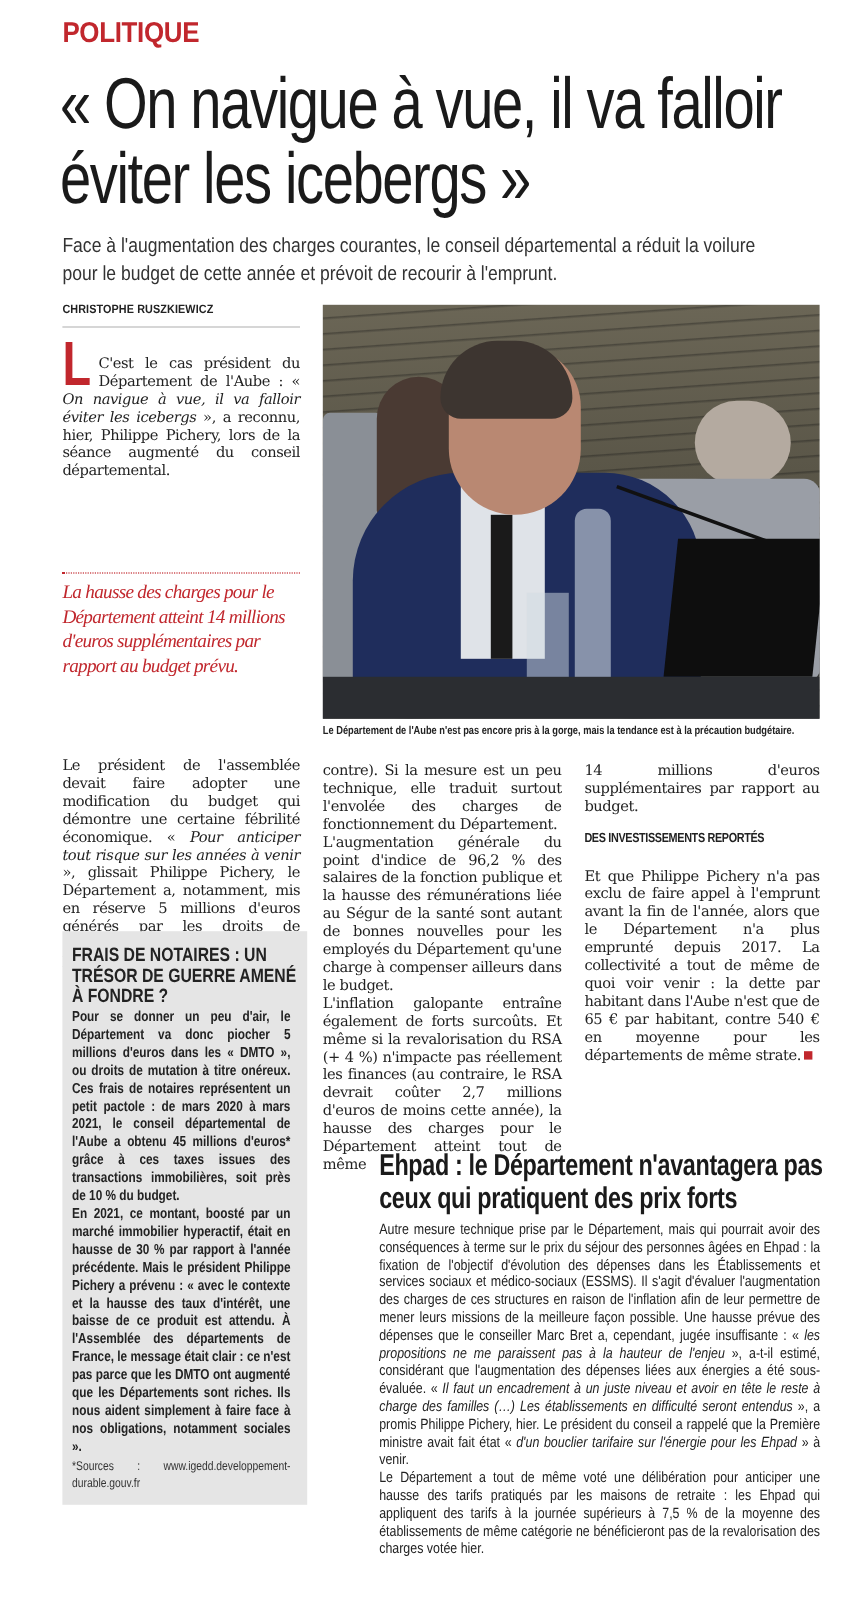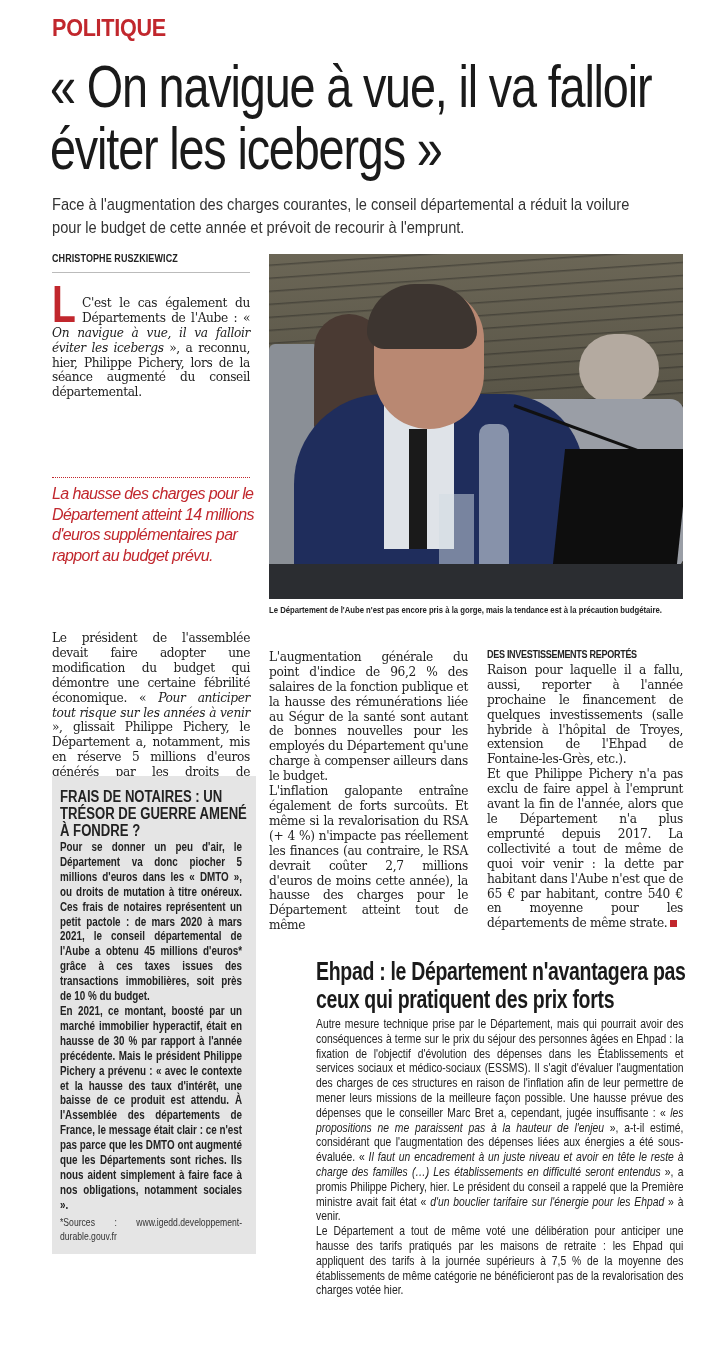--- a/index.html
+++ b/index.html
@@ -45,21 +45,21 @@
 
   .col1 { left: 52px; top: 281px; width: 198px; }
   .dropcap {
     float: left; font-family: "Liberation Sans", sans-serif; font-weight: bold;
     color: #c1272d; font-size: 52px; line-height: 42px; margin: 2px 6px 0 0;
     transform: scaleX(0.75); transform-origin: left top; width: 24px;
   }
   .dotted-rule { left: 52px; top: 477px; width: 198px; border-top: 1px dotted #c1272d; }
   .pullquote {
     left: 52px; top: 484px; width: 210px;
-    font-family: Liberation Sans, sans-serif; font-style: italic;
+    font-family: Liberation Serif, serif; font-style: italic;
     font-size: 16px; line-height: 20.6px; color: #c1272d; letter-spacing: -0.6px;
   }
   .col1b { left: 52px; top: 616px; width: 198px; margin-top: 15px; }
 
   .photo {
     left: 269px; top: 254px; width: 414px; height: 345px;
     background: linear-gradient(180deg, #6b6656 0%, #5a5648 40%, #3b3b3b 100%);
     overflow: hidden;
   }
   .photo .wall {
@@ -136,21 +136,21 @@
 
 <div class="abs rubric">POLITIQUE</div>
 <h1 class="abs headline">« On navigue à vue, il va falloir éviter les icebergs »</h1>
 <p class="abs chapo">Face à l'augmentation des charges courantes, le conseil départemental a réduit la voilure pour le budget de cette année et prévoit de recourir à l'emprunt.</p>
 <div class="abs byline">CHRISTOPHE RUSZKIEWICZ</div>
 <div class="abs byline-rule"></div>
 
 <div class="abs col-text col1">
   <span class="dropcap">L</span>
   <br>
-  <span>C'est le cas également du Départements de l'Aube : « </span><i>On navigue à vue, il va falloir éviter les icebergs</i><span> », a reconnu, hier, Philippe Pichery, lors de la séance augmenté du conseil départemental.</span>
+  <span>C'est le cas président du Département de l'Aube : « </span><i>On navigue à vue, il va falloir éviter les icebergs</i><span> », a reconnu, hier, Philippe Pichery, lors de la séance augmenté du conseil départemental.</span>
 </div>
 
 <div class="abs dotted-rule"></div>
 <div class="abs pullquote">La hausse des charges pour le Département atteint 14 millions d'euros supplémentaires par rapport au budget prévu.</div>
 
 <div class="abs col-text col1b">
   <span>Le président de l'assemblée devait faire adopter une modification du budget qui démontre une certaine fébrilité économique. « </span><i>Pour anticiper tout risque sur les années à venir</i><span> », glissait Philippe Pichery, le Département a, notamment, mis en réserve 5 millions d'euros générés par les droits de mutation à titre onéreux (DMTO), les taxes issues des ventes immobilières (lire ci-</span>
 </div>
 
 <div class="abs photo" role="img" aria-label="Photo of Philippe Pichery seated at the plenary session desk, microphone and water bottle in front">
@@ -166,28 +166,29 @@
   <div class="hair"></div>
   <div class="mic"></div>
   <div class="monitor"></div>
   <div class="glass"></div>
   <div class="bottle"></div>
   <div class="desk"></div>
 </div>
 <div class="abs caption">Le Département de l'Aube n'est pas encore pris à la gorge, mais la tendance est à la précaution budgétaire.</div>
 
 <div class="abs col-text col2">
-  <br>
+  <span>contre). Si la mesure est un peu technique, elle traduit surtout l'envolée des charges de fonctionnement du Département.</span><br>
   <span>L'augmentation générale du point d'indice de 96,2 % des salaires de la fonction publique et la hausse des rémunérations liée au Ségur de la santé sont autant de bonnes nouvelles pour les employés du Département qu'une charge à compenser ailleurs dans le budget.</span><br>
   <span>L'inflation galopante entraîne également de forts surcoûts. Et même si la revalorisation du RSA (+ 4 %) n'impacte pas réellement les finances (au contraire, le RSA devrait coûter 2,7 millions d'euros de moins cette année), la hausse des charges pour le Département atteint tout de même</span>
 </div>
 
 <div class="abs col-text col3">
+  <span>14 millions d'euros supplémentaires par rapport au budget.</span>
   <span class="subhead">DES INVESTISSEMENTS REPORTÉS</span>
-  <span>Raison pour laquelle il a fallu, aussi, reporter à l'année prochaine le financement de quelques investissements (salle hybride à l'hôpital de Troyes, extension de l'Ehpad de Fontaine-les-Grès, etc.).</span><br>
+  <br>
   <span>Et que Philippe Pichery n'a pas exclu de faire appel à l'emprunt avant la fin de l'année, alors que le Département n'a plus emprunté depuis 2017. La collectivité a tout de même de quoi voir venir : la dette par habitant dans l'Aube n'est que de 65 € par habitant, contre 540 € en moyenne pour les départements de même strate.</span><span class="end-square"></span>
 </div>
 
 <aside class="abs sidebar">
   <div class="sidebar-title">FRAIS DE NOTAIRES : UN TRÉSOR DE GUERRE AMENÉ À FONDRE ?</div>
   <div class="sidebar-body">
     <span>Pour se donner un peu d'air, le Département va donc piocher 5 millions d'euros dans les « DMTO », ou droits de mutation à titre onéreux. Ces frais de notaires représentent un petit pactole : de mars 2020 à mars 2021, le conseil départemental de l'Aube a obtenu 45 millions d'euros* grâce à ces taxes issues des transactions immobilières, soit près de 10 % du budget.</span><br>
     <span>En 2021, ce montant, boosté par un marché immobilier hyperactif, était en hausse de 30 % par rapport à l'année précédente. Mais le président Philippe Pichery a prévenu : « avec le contexte et la hausse des taux d'intérêt, une baisse de ce produit est attendu. À l'Assemblée des départements de France, le message était clair : ce n'est pas parce que les DMTO ont augmenté que les Départements sont riches. Ils nous aident simplement à faire face à nos obligations, notamment sociales ».</span>
     <div class="sidebar-source" style="transform:none;width:auto;font-weight:normal;">*Sources : www.igedd.developpement-durable.gouv.fr</div>
   </div>

